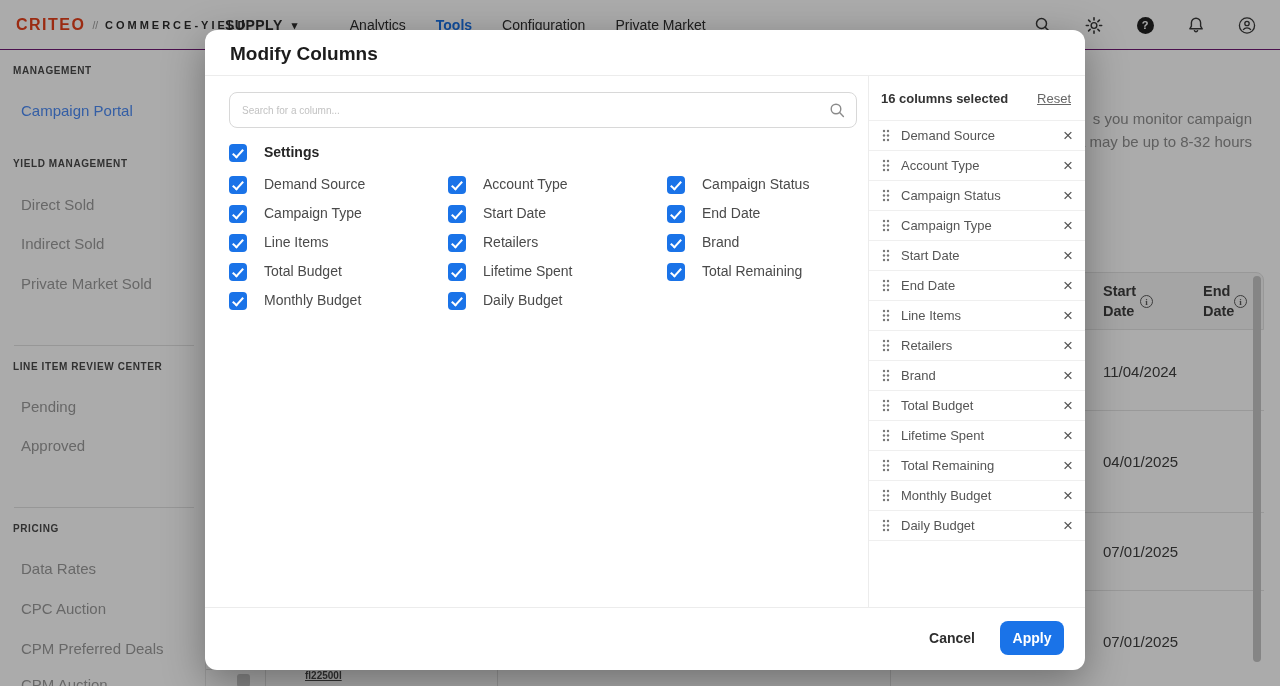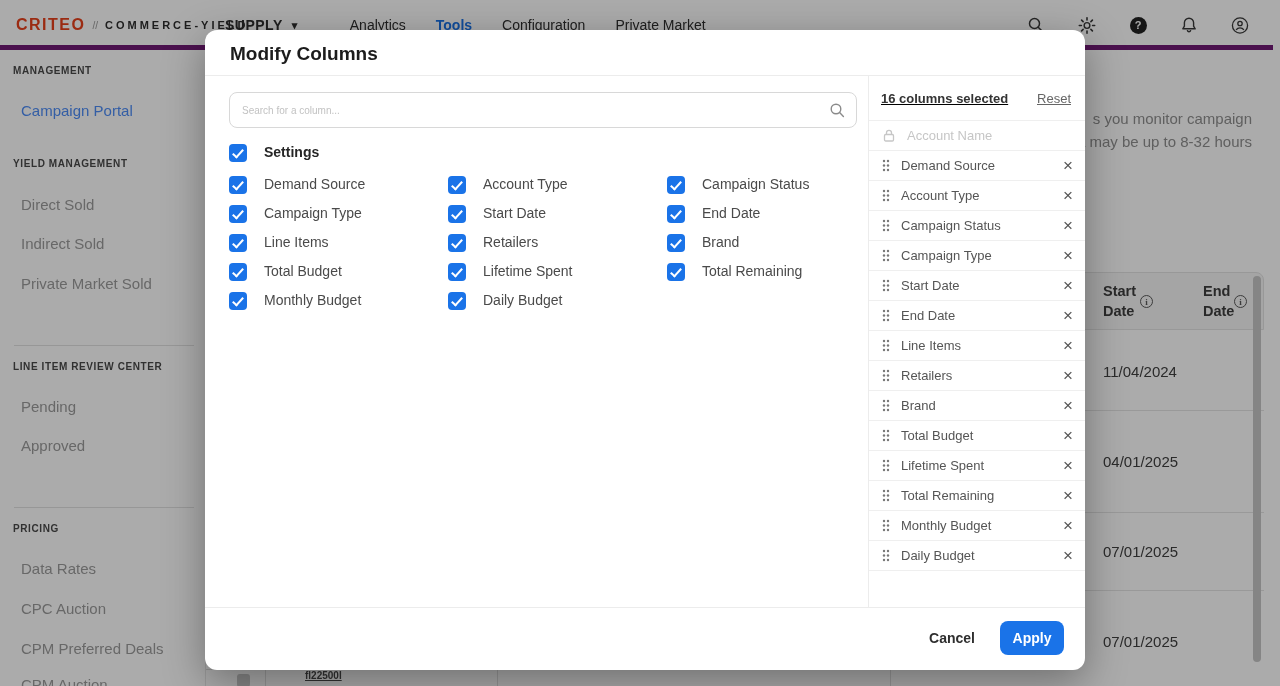--- a/index.html
+++ b/index.html
@@ -1,21 +1,21 @@
 <!DOCTYPE html>
 <html><head>
 <meta charset="utf-8">
 <style>
   * { margin:0; padding:0; box-sizing:border-box; }
   html,body { width:1280px; height:686px; overflow:hidden; }
   body { font-family:"Liberation Sans", sans-serif; background:#fff; }
   #app { position:relative; width:1280px; height:686px; background:#fff; overflow:hidden; }
 
   
-  .topnav { position:absolute; top:0; left:0; right:7px; height:50px; background:#fff; border-bottom:5px solid #701a75; z-index:1; }
+  .topnav { position:absolute; top:0; left:0; right:0; height:50px; background:#fff; border-bottom:1px solid #701a75; z-index:1; }
   .logo { position:absolute; left:16px; top:0; height:50px; display:flex; align-items:center; cursor:pointer; }
   .logo-brand { color:#E8411C; font-weight:800; font-size:16px; letter-spacing:1.5px; }
   .logo-sep { color:#9a9a9a; font-size:10px; margin:0 7px; }
   .logo-prod { color:#2e2e2e; font-size:11px; font-weight:600; letter-spacing:3px; }
   .nav-items { position:absolute; left:225px; top:0; height:50px; display:flex; align-items:center; gap:30px; font-size:14px; color:#2f2f2f; }
   .nav-link { cursor:pointer; white-space:nowrap; }
   .nav-link.supply { font-weight:600; letter-spacing:0.5px; margin-right:22px; display:flex; align-items:center; gap:9px; }
   .nav-link.active { color:#1A73E8; font-weight:600; }
   .caret { font-size:11px; color:#2f2f2f; }
   .nav-icons { position:absolute; right:24px; top:0; height:50px; display:flex; align-items:center; gap:33px; }
@@ -55,21 +55,21 @@
 
   .cb { display:flex; gap:17px; height:18px; cursor:pointer; }
   .cb-box { position:relative; width:18px; height:18px; border-radius:4px; background:#1A73E8; flex:0 0 18px; }
   .cb-box::after { content:''; position:absolute; left:6px; top:2.5px; width:4px; height:9px; border:solid #fff; border-width:0 2px 2px 0; transform:rotate(42deg); }
   .cb-label { font-size:14px; color:#4a4a4a; white-space:nowrap; }
   .m-settings { position:absolute; left:24px; top:114px; }
   .m-settings .cb-label { color:#262626; font-weight:600; }
   .m-grid { position:absolute; left:24px; top:146px; display:grid; grid-template-columns:219px 219px 219px; row-gap:11px; }
 
   .m-panel { position:absolute; left:663px; top:46px; width:217px; height:531px; border-left:1px solid #ececec; overflow:hidden; }
-  .p-head { position:absolute; left:0; right:0; top:0; height:44px; display:flex; align-items:center; justify-content:space-between; padding:0 14px 0 12px;text-decoration:underline; }
+  .p-head { position:absolute; left:0; right:0; top:0; height:44px; display:flex; align-items:center; justify-content:space-between; padding:0 14px 0 12px; }
   .p-count { font-size:13px; font-weight:700; color:#333; }
   .p-reset { font-size:13px; color:#666; text-decoration:underline; cursor:pointer; }
   .p-rows { position:absolute; left:0; right:0; top:44px; border-top:1px solid #efefef; }
   .prow { height:30px; display:flex; align-items:center; padding:0 12px 0 13px; border-bottom:1px solid #efefef; font-size:13px; color:#555; background:#fff; }
   .prow.locked { color:#c6c6c6; }
   .prow .h-ic { margin-right:11px; display:flex; cursor:grab; }
   .prow .l-ic { margin-right:11px; display:flex; }
   .prow-label { flex:1; white-space:nowrap; overflow:hidden; }
   .prow-x { font-size:17px; color:#555; cursor:pointer; line-height:1; }
 
@@ -266,29 +266,20 @@
           <span class="cb-label">Daily Budget</span>
         </label>
     </div>
 
     <div class="m-panel">
       <div class="p-head">
         <span class="p-count">16 columns selected</span>
         <span class="p-reset">Reset</span>
       </div>
       <div class="p-rows">
-        <div class="prow locked">
-          <span class="l-ic">
-              <svg width="14" height="15" viewBox="0 0 14 15">
-                <rect x="2.5" y="6.5" width="9" height="6.5" rx="1.2" fill="none" stroke="#c6c6c6" stroke-width="1.3"></rect>
-                <path d="M4.5 6.5 V4.8 a2.5 2.5 0 0 1 5 0 V6.5" fill="none" stroke="#c6c6c6" stroke-width="1.3"></path>
-              </svg>
-            </span>
-          <span class="prow-label">Account Name</span>
-        </div>
 
         <div class="prow">
           <span class="h-ic">
               <svg width="8" height="13" viewBox="0 0 8 13">
                 <g fill="#777">
                   <circle cx="2" cy="2" r="1.2"></circle>
                   <circle cx="6" cy="2" r="1.2"></circle>
                   <circle cx="2" cy="6.5" r="1.2"></circle>
                   <circle cx="6" cy="6.5" r="1.2"></circle>
                   <circle cx="2" cy="11" r="1.2"></circle>

